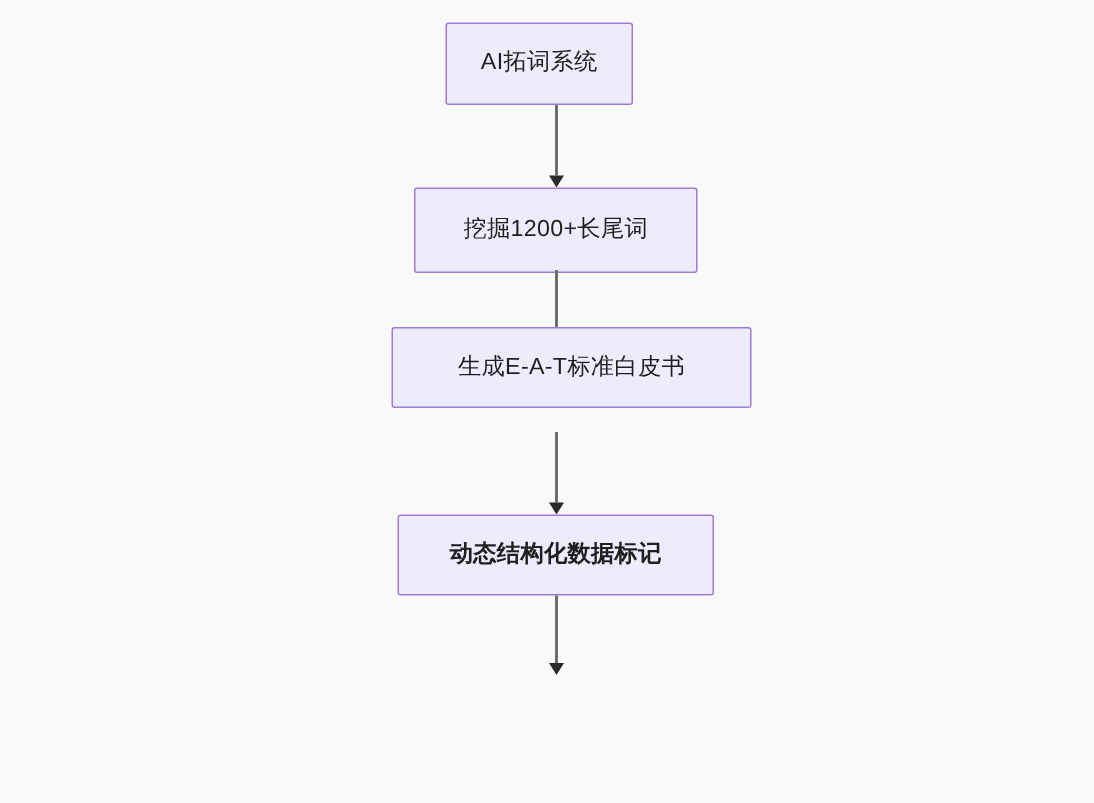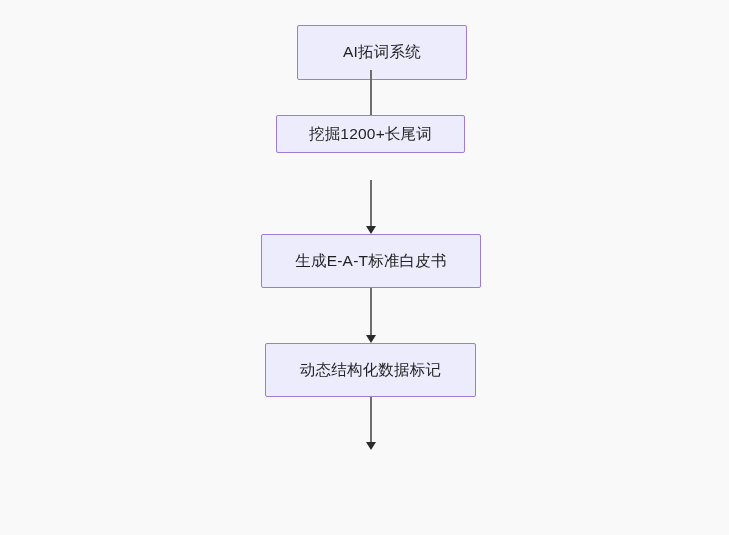--- a/index.html
+++ b/index.html
@@ -56,48 +56,48 @@
     border-left: 5.5px solid transparent;
     border-right: 5.5px solid transparent;
     border-top: 8px solid #2b2b2b;
   }
 </style>
 </head>
 <body>
 
 <div id="flowchart">
 
-  <div class="node" style="left:297px; top:25px; width:170px; height:55px;">
+  <div class="node" style="left:297px; top:15px; width:125px; height:55px;">
     <span class="node-label">AI拓词系统</span>
   </div>
 
   <div class="edge" style="left:370px; top:70px; width:12px; height:55px;">
     <div class="edge-line" style="height:47px;"></div>
     <div class="edge-head" style="top:47px;"></div>
   </div>
 
-  <div class="node" style="left:276px; top:115px; width:189px; height:38px;">
+  <div class="node" style="left:276px; top:125px; width:189px; height:57px;">
     <span class="node-label">挖掘1200+长尾词</span>
   </div>
 
   <div class="edge" style="left:370px; top:180px; width:12px; height:54px;">
     <div class="edge-line" style="height:46px;"></div>
     <div class="edge-head" style="top:46px;"></div>
   </div>
 
-  <div class="node" style="left:261px; top:234px; width:220px; height:54px;text-align:center;">
+  <div class="node" style="left:261px; top:218px; width:240px; height:54px;text-align:center;">
     <span class="node-label">生成E-A-T标准白皮书</span>
   </div>
 
   <div class="edge" style="left:370px; top:288px; width:12px; height:55px;">
     <div class="edge-line" style="height:47px;"></div>
     <div class="edge-head" style="top:47px;"></div>
   </div>
 
-  <div class="node" style="left:265px; top:343px; width:211px; height:54px;">
+  <div class="node" style="left:265px; top:343px; width:211px; height:54px;font-weight:bold;">
     <span class="node-label">动态结构化数据标记</span>
   </div>
 
   <div class="edge" style="left:370px; top:397px; width:12px; height:53px;">
     <div class="edge-line" style="height:45px;"></div>
     <div class="edge-head" style="top:45px;"></div>
   </div>
 
 
 </div>

